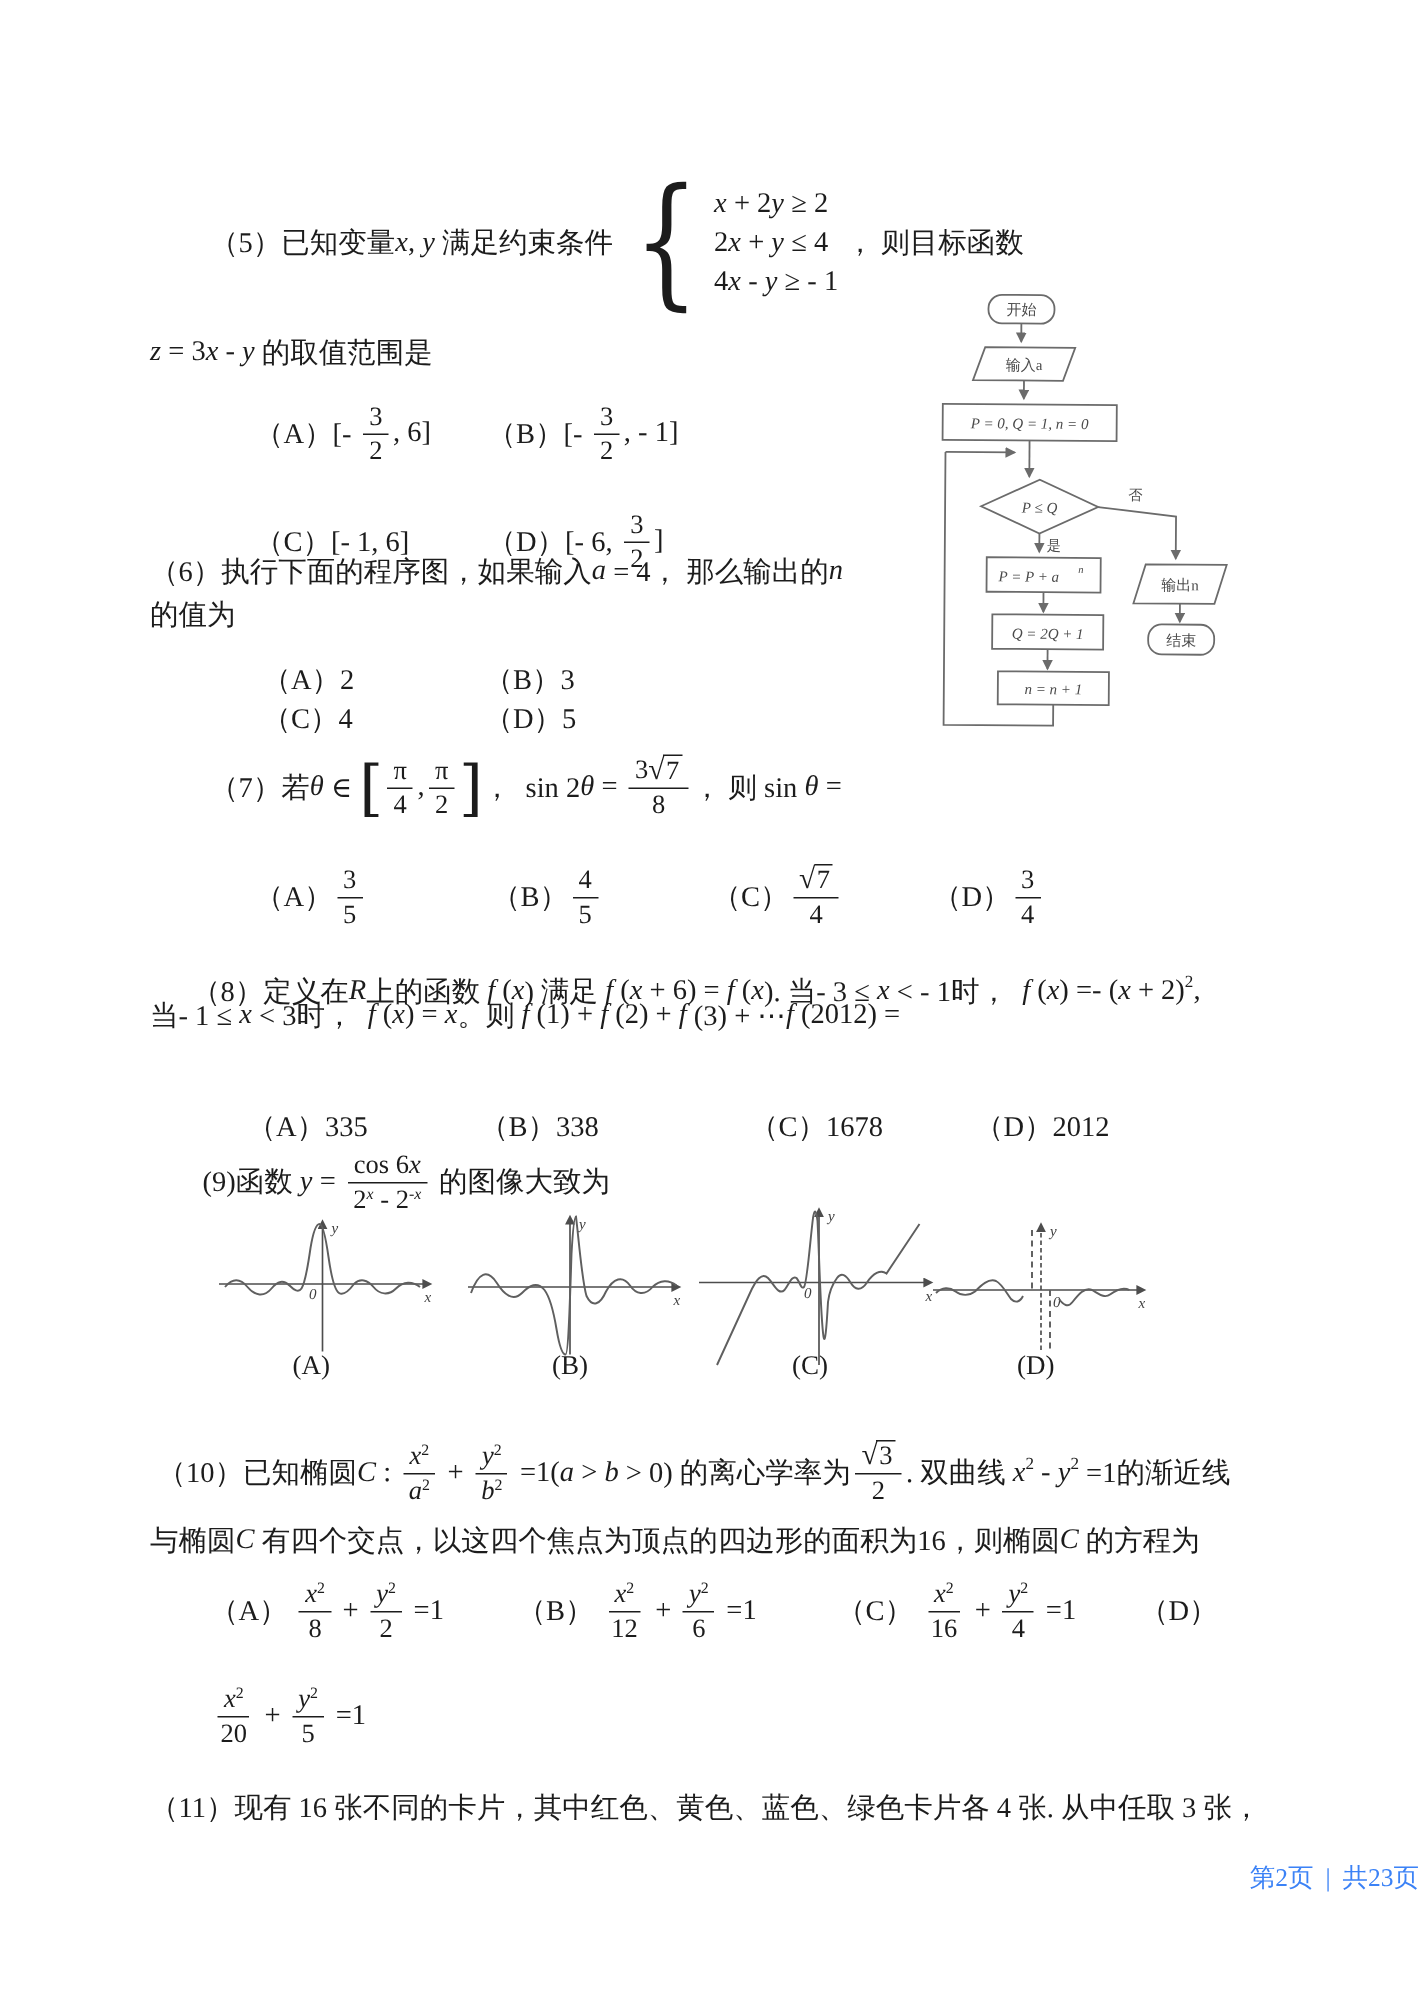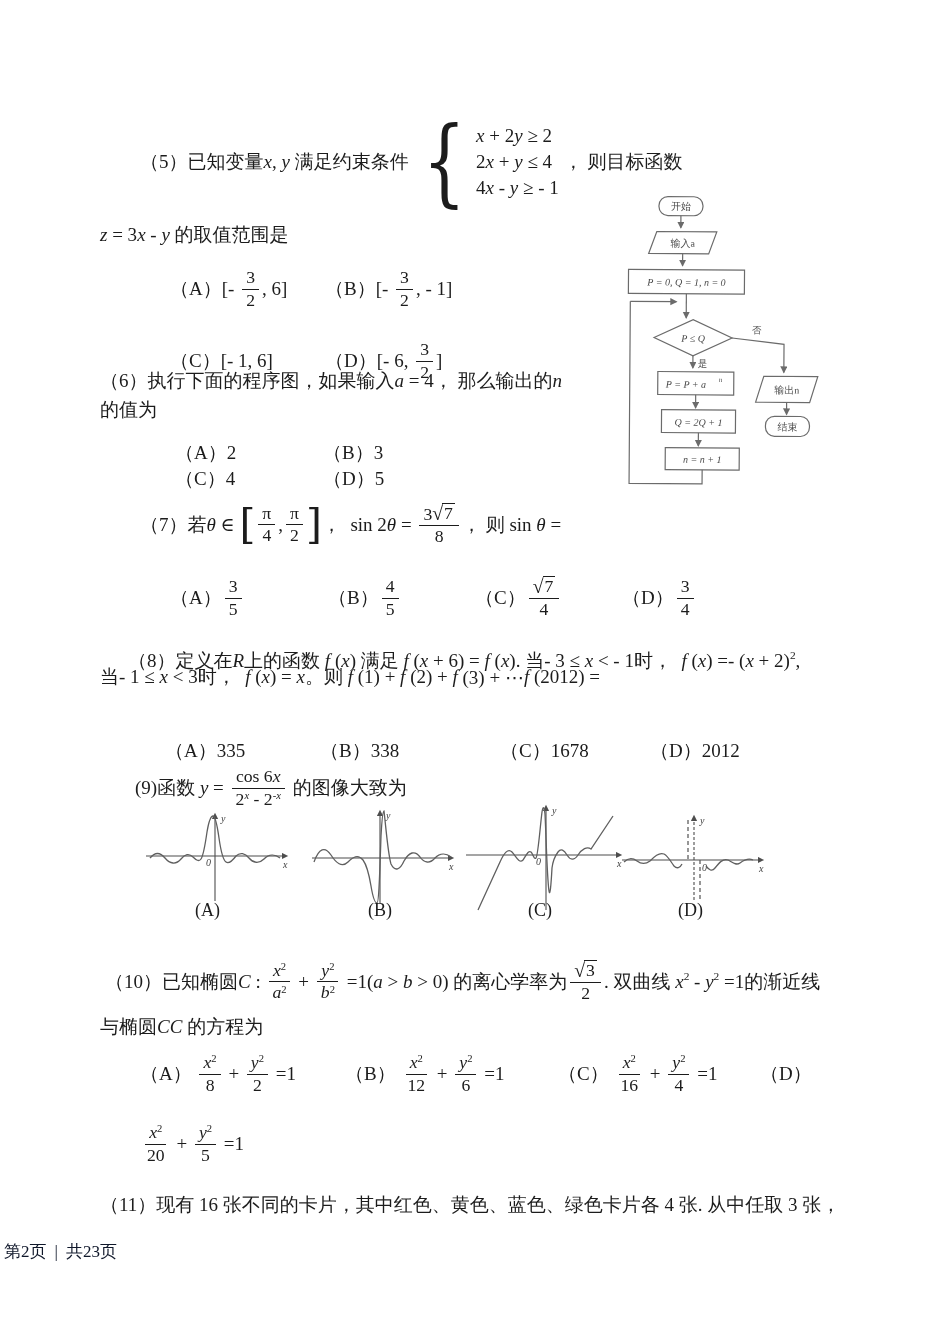--- a/index.html
+++ b/index.html
@@ -18,21 +18,21 @@
   .frac .den{display:inline-block;padding:1px 4px 0 4px;text-align:center;}
   .sqrt{display:inline-flex;align-items:stretch;}
   .sqrt .rad{align-self:flex-end;line-height:1;font-size:1.12em;margin-right:-1px;}
   .sqrt .vin{display:inline-block;border-top:1.5px solid #1c1c1c;padding:0 2px;}
   .big{font-size:2.15em;font-weight:300;line-height:0.9;font-family:"DejaVu Serif",serif;}
   .sys{display:inline-flex;align-items:center;margin:0 5px;}
   .lbrace{font-size:95px;font-weight:100;line-height:0.82;transform:scaleX(0.72);transform-origin:center;font-family:"DejaVu Serif",serif;}
   .sys .rows{display:inline-flex;flex-direction:column;gap:4px;margin-left:2px;}
   .optrow{left:0;width:950px;}
   .opt{position:absolute;top:0;height:100%;display:inline-flex;align-items:center;}
-  .footer{left:0;width:950px;text-align:left;font-size:17px;color:#0f172a;}
+  .footer{left:0;width:950px;text-align:right;font-size:17px;color:#3b82f6;}
   .footer span{margin:0 4px;}
   svg{overflow:visible;}
   .fc-stroke{stroke:#6b6b6b;fill:none;stroke-width:1.2;}
   .fc-text{fill:#4a4a4a;font-family:"Liberation Serif","DejaVu Serif",serif;}
   .g-stroke{stroke:#5f5f5f;fill:none;stroke-width:1.3;}
   .g-axis{stroke:#4d4d4d;fill:none;stroke-width:1.1;}
   .g-label{fill:#3f3f3f;font-style:italic;font-size:10px;font-family:"Liberation Serif","DejaVu Serif",serif;}
   .glabels span{position:absolute;top:0;font-size:18px;}
 </style>
 </head>
@@ -200,21 +200,21 @@
   <span style="left:195px;">(A)</span>
   <span style="left:368px;">(B)</span>
   <span style="left:528px;">(C)</span>
   <span style="left:678px;">(D)</span>
 </div>
 
 <div class="abs m" style="left:105px;top:936px;height:92px;">
   <span class="m"><span class="tx">（10）已知椭圆</span><span class="it">C</span><span class="tx"> : </span><span class="frac"><span class="num"><span class="it">x</span><span class="sup"><span class="tx">2</span></span></span><span class="den"><span class="it">a</span><span class="sup"><span class="tx">2</span></span></span></span><span class="tx"> + </span><span class="frac"><span class="num"><span class="it">y</span><span class="sup"><span class="tx">2</span></span></span><span class="den"><span class="it">b</span><span class="sup"><span class="tx">2</span></span></span></span><span class="tx"> =1(</span><span class="it">a</span><span class="tx"> &gt; </span><span class="it">b</span><span class="tx"> &gt; 0) 的离心学率为</span><span class="frac"><span class="num"><span class="sqrt"><span class="rad">√</span><span class="vin"><span class="tx">3</span></span></span></span><span class="den"><span class="tx">2</span></span></span><span class="tx">. 双曲线 </span><span class="it">x</span><span class="sup"><span class="tx">2</span></span><span class="tx"> - </span><span class="it">y</span><span class="sup"><span class="tx">2</span></span><span class="tx"> =1的渐近线</span></span>
 </div>
 <div class="abs m" style="left:100px;top:1014px;">
-  <span class="m"><span class="tx">与椭圆</span><span class="it">C</span><span class="it">C</span><span class="tx"> 的方程为</span></span>
+  <span class="m"><span class="tx">与椭圆</span><span class="it">C</span><span class="tx"> 有四个交点，以这四个焦点为顶点的四边形的面积为16，则椭圆</span><span class="it">C</span><span class="tx"> 的方程为</span></span>
 </div>
 <div class="abs optrow" style="top:1042px;height:64px;">
   <span class="opt m" style="left:140px;"><span class="tx">（A） </span><span class="frac"><span class="num"><span class="it">x</span><span class="sup"><span class="tx">2</span></span></span><span class="den"><span class="tx">8</span></span></span><span class="tx"> + </span><span class="frac"><span class="num"><span class="it">y</span><span class="sup"><span class="tx">2</span></span></span><span class="den"><span class="tx">2</span></span></span><span class="tx"> =1</span></span>
   <span class="opt m" style="left:345px;"><span class="tx">（B） </span><span class="frac"><span class="num"><span class="it">x</span><span class="sup"><span class="tx">2</span></span></span><span class="den"><span class="tx">12</span></span></span><span class="tx"> + </span><span class="frac"><span class="num"><span class="it">y</span><span class="sup"><span class="tx">2</span></span></span><span class="den"><span class="tx">6</span></span></span><span class="tx"> =1</span></span>
   <span class="opt m" style="left:558px;"><span class="tx">（C） </span><span class="frac"><span class="num"><span class="it">x</span><span class="sup"><span class="tx">2</span></span></span><span class="den"><span class="tx">16</span></span></span><span class="tx"> + </span><span class="frac"><span class="num"><span class="it">y</span><span class="sup"><span class="tx">2</span></span></span><span class="den"><span class="tx">4</span></span></span><span class="tx"> =1</span></span>
   <span class="opt m" style="left:760px;"><span class="tx">（D）</span></span>
 </div>
 <div class="abs m" style="left:140px;top:1112px;height:64px;">
   <span class="m"><span class="frac"><span class="num"><span class="it">x</span><span class="sup"><span class="tx">2</span></span></span><span class="den"><span class="tx">20</span></span></span><span class="tx"> + </span><span class="frac"><span class="num"><span class="it">y</span><span class="sup"><span class="tx">2</span></span></span><span class="den"><span class="tx">5</span></span></span><span class="tx"> =1</span></span>
 </div>

